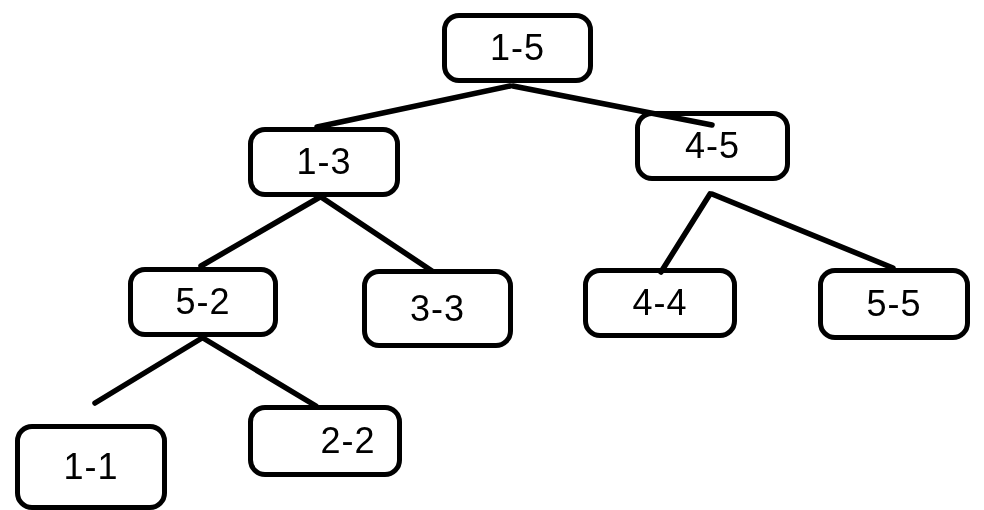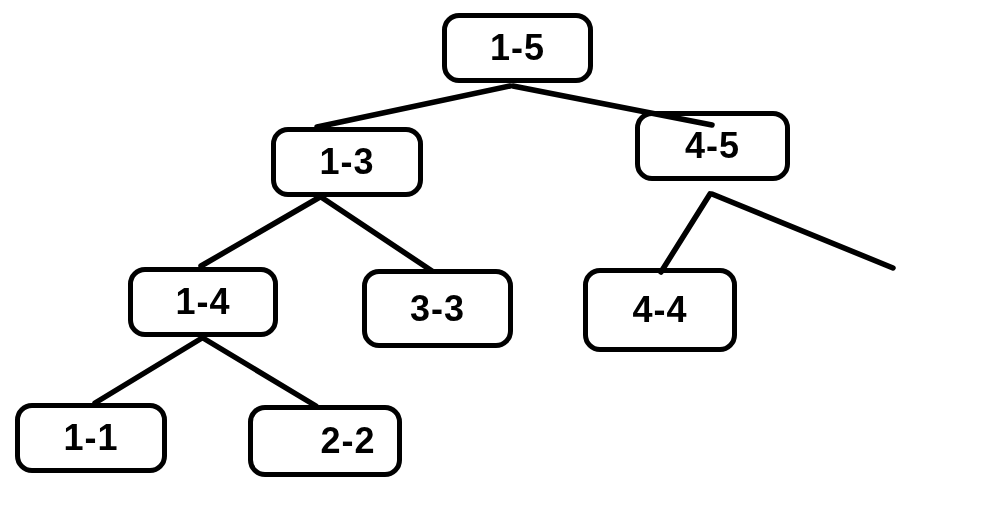--- a/index.html
+++ b/index.html
@@ -30,35 +30,35 @@
     background: #ffffff;
     border: 5px solid #000000;
     border-radius: 17px;
     display: flex;
     align-items: center;
     justify-content: center;
     z-index: 1;
   }
   .node-label {
     font-size: 36px;
-    font-weight: 700;
+    font-weight: 400;
     color: #000000;
     letter-spacing: 1px;
     line-height: 1;
     user-select: none;
   }
   
   .n-1-5 { left: 442px; top: 13px;  width: 151px; height: 70px; }
-  .n-1-3 { left: 248px; top: 127px; width: 152px; height: 70px; margin-left: 23px; }
+  .n-1-3 { left: 248px; top: 127px; width: 152px; height: 70px; }
   .n-4-5 { left: 635px; top: 111px; width: 155px; height: 70px; }
   .n-1-2 { left: 128px; top: 267px; width: 150px; height: 70px; }
   .n-3-3 { left: 362px; top: 269px; width: 151px; height: 79px; }
-  .n-4-4 { left: 583px; top: 268px; width: 154px; height: 84px; }
+  .n-4-4 { left: 583px; top: 268px; width: 154px; height: 70px; }
   .n-5-5 { left: 818px; top: 268px; width: 152px; height: 72px; }
-  .n-1-1 { left: 15px;  top: 403px; width: 152px; height: 70px; }
+  .n-1-1 { left: 15px;  top: 424px; width: 152px; height: 86px; }
   .n-2-2 { left: 248px; top: 405px; width: 154px; height: 72px; padding-left: 46px; }
 </style>
 </head>
 <body>
 
 <div class="canvas">
 
   <svg class="edges-layer" width="984" height="510" viewBox="0 0 984 510" stroke="#000000" stroke-width="5.5" stroke-linecap="round">
     <line x1="510" y1="86" x2="317" y2="127"></line>
     <line x1="513" y1="86" x2="712" y2="125"></line>
@@ -73,27 +73,30 @@
   <div class="node n-1-5">
     <span class="node-label">1-5</span>
   </div>
   <div class="node n-1-3">
     <span class="node-label">1-3</span>
   </div>
   <div class="node n-4-5">
     <span class="node-label">4-5</span>
   </div>
   <div class="node n-1-2">
-    <span class="node-label">1-4</span>
+    <span class="node-label">5-2</span>
   </div>
   <div class="node n-3-3">
     <span class="node-label">3-3</span>
   </div>
   <div class="node n-4-4">
     <span class="node-label">4-4</span>
+  </div>
+  <div class="node n-5-5">
+    <span class="node-label">5-5</span>
   </div>
   <div class="node n-1-1">
     <span class="node-label">1-1</span>
   </div>
   <div class="node n-2-2">
     <span class="node-label">2-2</span>
   </div>
 
 </div>
 

